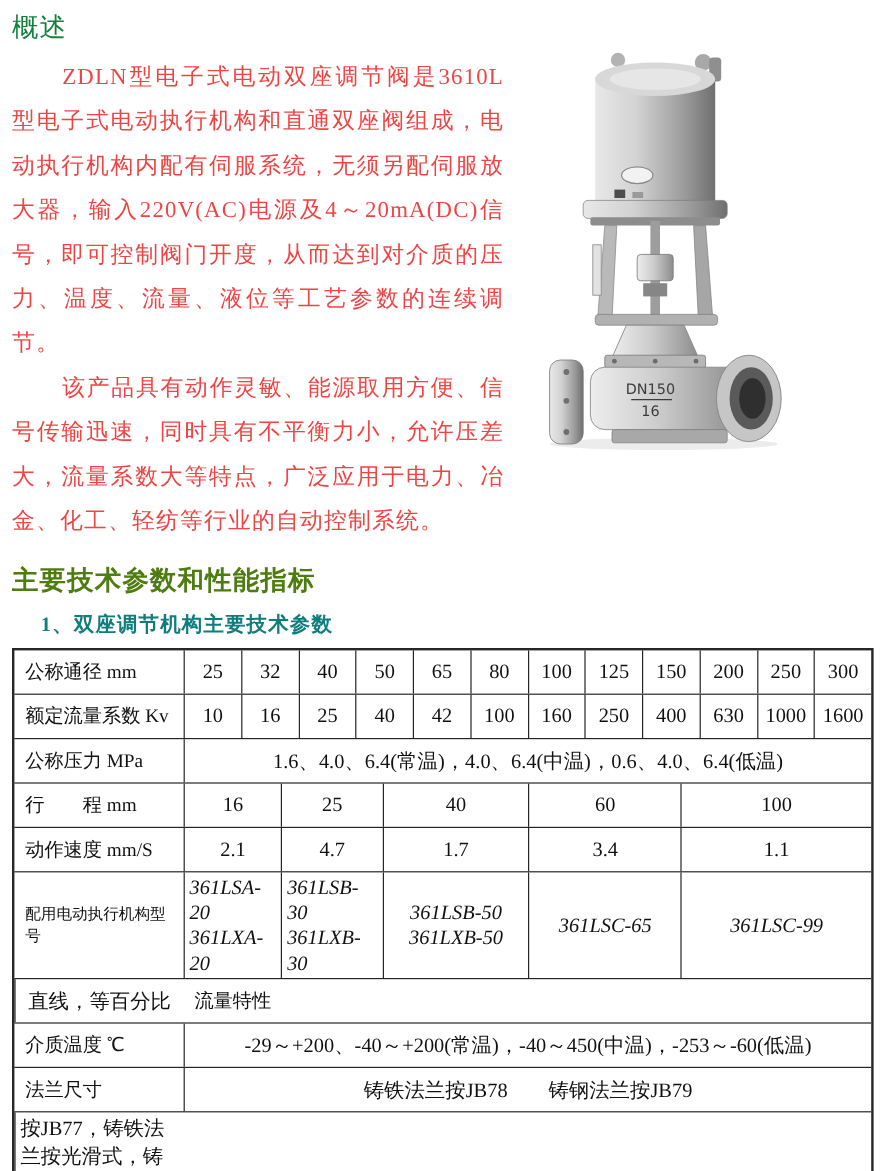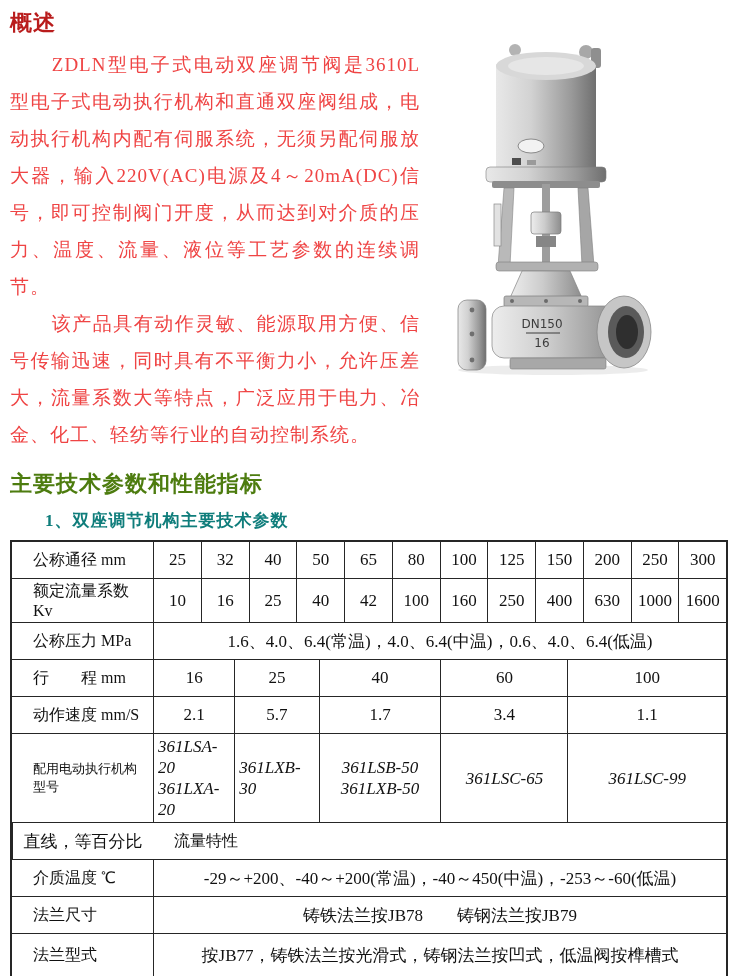--- a/index.html
+++ b/index.html
@@ -1,38 +1,38 @@
 <!DOCTYPE html>
 <html><head>
 <meta charset="utf-8">
 <style>
   html,body{margin:0;padding:0;background:#ffffff;}
   body{width:738px;font-family:"Liberation Serif",serif;color:#1c1c1c;}
   .page{padding:8px 10px 10px 10px;}
 
-  .h-main{font-family:"DejaVu Sans",sans-serif;font-weight:bold;font-size:22px;
-          color:#b91c1c;margin:0 0 8px 0;letter-spacing:1px;}
+  .h-main{font-family:"DejaVu Sans",sans-serif;font-weight:normal;font-size:22px;
+          color:#15803d;margin:0 0 8px 0;letter-spacing:1px;}
   .intro p{font-size:19px;line-height:37px;text-align:justify;text-indent:2.2em;
            margin:0;color:#ef4444;letter-spacing:1px;}
 
   .valve-fig{float:right;width:300px;margin:6px 0 0 8px;}
 
   .section-title{font-family:"DejaVu Sans",sans-serif;font-weight:bold;font-size:22px;
                  color:#4d7c0f;margin:16px 0 10px 0;letter-spacing:1px;}
-  .table-caption{color:#0f7d7b;font-size:17px;font-weight:bold;margin:0 0 8px 35px;
+  .table-caption{color:#0f7d7b;font-size:17px;font-weight:bold;margin:0 0 8px 24px;
                  letter-spacing:1px;}
 
   .spec-table{clear:both;border:2px solid #262626;font-size:16px;color:#111;}
   .t-row{display:grid;border-top:1px solid #262626;}
   .t-row.first{border-top:none;}
   .cell{border-left:1px solid #262626;display:flex;flex-direction:column;
         align-items:center;justify-content:center;text-align:left;
         padding:2px 4px;min-height:36px;box-sizing:border-box;font-size:17px;}
   .cell.label{border-left:none;align-items:flex-start;text-align:left;
-              padding-left:21px;font-size:16px;}
+              padding-left:9px;font-size:16px;}
   .cell.label.small{font-size:13px;}
   .cols-12{grid-template-columns:141px repeat(12,1fr);}
   .cols-1 {grid-template-columns:141px 1fr;}
   .cols-5 {grid-template-columns:141px 82fr 85fr 123fr 128fr 160fr;}
   .tall .cell{min-height:42px;}
   .line{line-height:21px;font-style:italic;}
   .line:empty{display:none;}
 
   
   .mat{grid-template-columns:45px 48px 47px 1fr;
@@ -170,33 +170,34 @@
       <div class="cell">16</div>
       <div class="cell">25</div>
       <div class="cell">40</div>
       <div class="cell">60</div>
       <div class="cell">100</div>
     </div>
 
     <div class="t-row cols-5">
       <div class="cell label">动作速度 mm/S</div>
       <div class="cell">2.1</div>
-      <div class="cell">5.7</div>
+      <div class="cell">4.7</div>
       <div class="cell">1.7</div>
       <div class="cell">3.4</div>
       <div class="cell">1.1</div>
     </div>
 
     <div class="t-row cols-5 tall">
       <div class="cell label small">配用电动执行机构型号</div>
       <div class="cell">
         <div class="line">361LSA-20</div>
         <div class="line">361LXA-20</div>
       </div>
       <div class="cell">
+        <div class="line">361LSB-30</div>
         <div class="line">361LXB-30</div>
       </div>
       <div class="cell">
         <div class="line">361LSB-50</div>
         <div class="line">361LXB-50</div>
       </div>
       <div class="cell">
         <div class="line">361LSC-65</div>
 
       </div>
@@ -215,21 +216,20 @@
       <div class="cell label">介质温度 ℃</div>
       <div class="cell">-29～+200、-40～+200(常温)，-40～450(中温)，-253～-60(低温)</div>
     </div>
 
     <div class="t-row cols-1">
       <div class="cell label">法兰尺寸</div>
       <div class="cell">铸铁法兰按JB78　　铸钢法兰按JB79</div>
     </div>
 
     <div class="t-row cols-1 tall">
-      <div class="cell label">法兰型式</div>
       <div class="cell">按JB77，铸铁法兰按光滑式，铸钢法兰按凹式，低温阀按榫槽式</div>
     </div>
 
     <div class="t-row mat">
       <div class="vcell1">
         
       </div>
       <div class="vcell2">
         <span class="vtext">公称压力</span>
 

